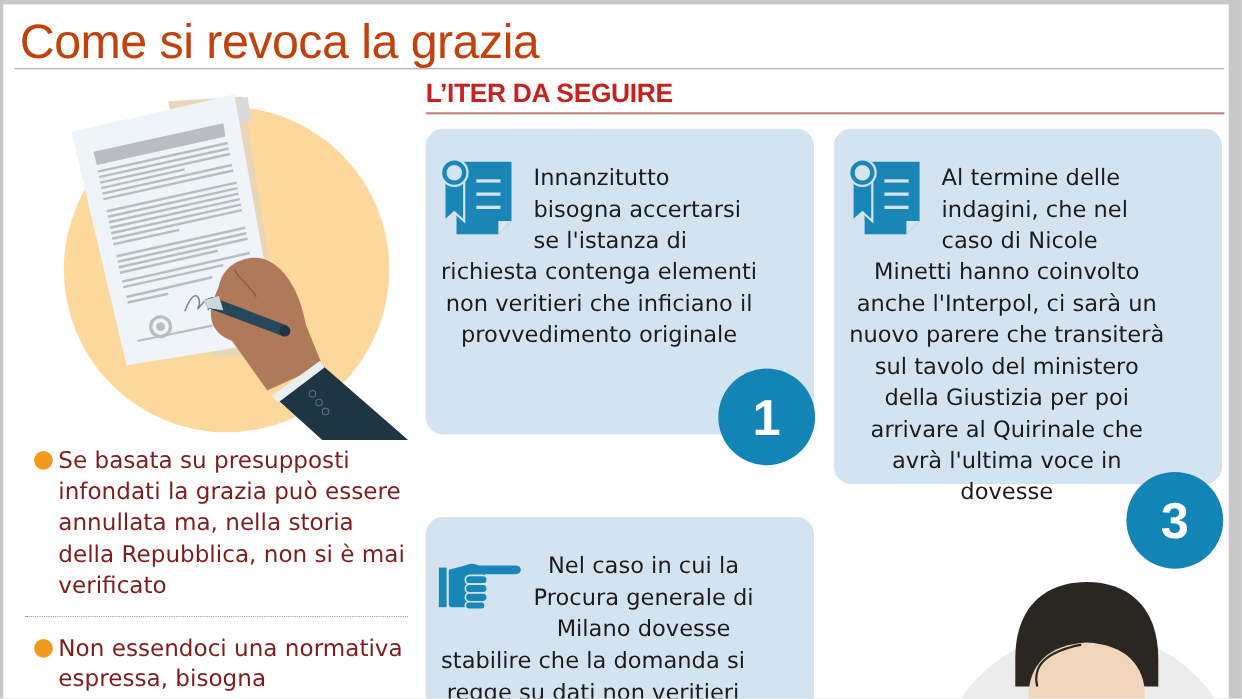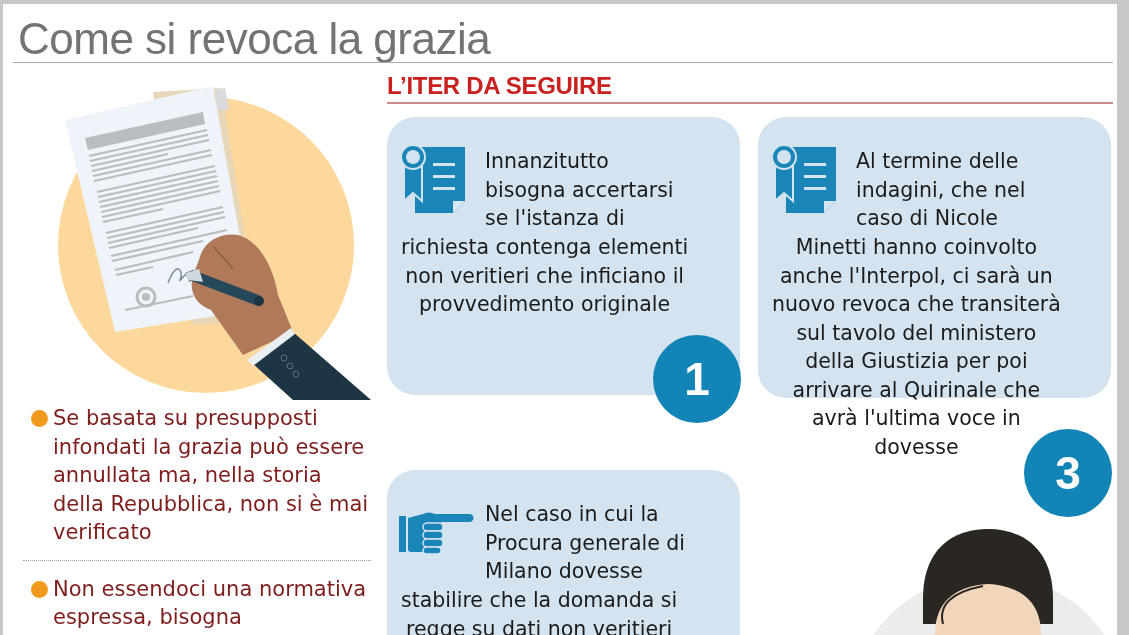--- a/index.html
+++ b/index.html
@@ -9,21 +9,21 @@
       font-family: "DejaVu Sans", sans-serif;
       position: relative;
     }
     .page {
       position: absolute; left: 3px; top: 4px; width: 1114px; height: 640px;
       background: #ffffff; overflow: hidden;
     }
     .title {
       position: absolute; left: 15px; top: 8px;
       font-family: "Liberation Sans", sans-serif;
-      font-size: 44px; line-height: 54px; color: #737373;
+      font-size: 44px; line-height: 54px; color: #c2410c;
       letter-spacing: -0.5px;
       margin: 0; font-weight: normal; text-align: center;
     }
     .title-rule {
       position: absolute; left: 10px; top: 58px; width: 1100px; height: 1px; background: #a9a9a9;
     }
     .section-heading {
       position: absolute; left: 384px; top: 66px;
       font-family: "Liberation Sans", sans-serif; font-weight: bold;
       font-size: 24px; line-height: 32px; color: #c8211f; letter-spacing: -0.3px;
@@ -42,21 +42,21 @@
     }
     .bullet .dot {
       position: absolute; left: 8px; top: 6px; width: 17px; height: 17px; border-radius: 50%;
       background: #f29a1e;
     }
     .divider {
       margin: 13px 0 14px 0; border-top: 1px dotted #9a9a9a; width: 348px;
     }
 
     .card {
-      position: absolute; background: #d3e3f0; border-radius: 28px;
+      position: absolute; background: #d3e3f0; border-radius: 16px;
       color: #1b1b1b; font-size: 20.5px; line-height: 28.5px;
       box-sizing: border-box;
     }
     .card .icon { position: absolute; left: 12px; }
     .card .lead { position: absolute; }
     .card .rest { position: absolute; left: 14px; text-align: center; }
     .badge {
       position: absolute; width: 88px; height: 88px; border-radius: 50%;
       background: #1384b6; color: #fff;
       font-family: "Liberation Sans", sans-serif; font-weight: bold;
@@ -156,60 +156,60 @@
       <div>se l'istanza di</div>
     </div>
     <div class="rest" style="top:116px;">
       <div>richiesta contenga elementi</div>
       <div>non veritieri che inficiano il</div>
       <div>provvedimento originale</div>
     </div>
   </div>
   <div class="badge" style="left:650px; top:331px;">1</div>
 
-  <div class="card" style="left:755px; top:113px; width:353px; height:281px;">
+  <div class="card" style="left:755px; top:113px; width:353px; height:323px;">
     <svg class="icon" style="top:26px;" width="70" height="76" viewBox="0 0 70 76">
       <polygon points="16,4 66,4 66,58 54,70 16,70" fill="#1a86b8"></polygon>
       <polygon points="54,70 54,58 66,58" fill="#d3e3f0"></polygon>
       <rect x="34" y="20" width="22" height="3" fill="#d3e3f0"></rect>
       <rect x="34" y="32" width="22" height="3" fill="#d3e3f0"></rect>
       <rect x="34" y="44" width="22" height="3" fill="#d3e3f0"></rect>
       <polygon points="5,18 23,18 23,58 14,50 5,58" fill="#1a86b8" stroke="#d3e3f0" stroke-width="2"></polygon>
       <circle cx="14" cy="14" r="12" fill="#1a86b8" stroke="#d3e3f0" stroke-width="2"></circle>
       <circle cx="14" cy="14" r="7" fill="#d3e3f0"></circle>
     </svg>
     <div class="lead" style="left:98px; top:30px;">
       <div>Al termine delle</div>
       <div>indagini, che nel</div>
       <div>caso di Nicole</div>
     </div>
     <div class="rest" style="top:116px;">
       <div>Minetti hanno coinvolto</div>
       <div>anche l'Interpol, ci sarà un</div>
-      <div>nuovo revoca che transiterà</div>
+      <div>nuovo parere che transiterà</div>
       <div>sul tavolo del ministero</div>
       <div>della Giustizia per poi</div>
       <div>arrivare al Quirinale che</div>
       <div>avrà l'ultima voce in</div>
       <div>dovesse</div>
     </div>
   </div>
   <div class="badge" style="left:1021px; top:425px;">3</div>
 
   <div class="card" style="left:384px; top:466px; width:353px; height:220px;">
     <svg class="icon" style="top:40px; left:10px;" width="80" height="46" viewBox="0 0 80 46">
       <rect x="2" y="6" width="7" height="36" fill="#1a86b8"></rect>
       <path d="M11,8 L26,4 C30,2 34,2 38,4 L72,4 C78,4 78,12 72,12 L44,12 L44,14 C44,14 14,14 11,12 Z" fill="#1a86b8"></path>
       <rect x="11" y="8" width="24" height="34" rx="3" fill="#1a86b8"></rect>
       <rect x="26" y="13" width="20" height="8" rx="4" fill="#1a86b8" stroke="#d3e3f0" stroke-width="1.5"></rect>
       <rect x="26" y="21" width="20" height="8" rx="4" fill="#1a86b8" stroke="#d3e3f0" stroke-width="1.5"></rect>
       <rect x="26" y="29" width="20" height="8" rx="4" fill="#1a86b8" stroke="#d3e3f0" stroke-width="1.5"></rect>
       <rect x="26" y="37" width="18" height="7" rx="3.5" fill="#1a86b8" stroke="#d3e3f0" stroke-width="1.5"></rect>
     </svg>
-    <div class="lead" style="left:98px; top:30px;">
+    <div class="lead" style="left:98px; top:30px;text-align:center;">
       <div>Nel caso in cui la</div>
       <div>Procura generale di</div>
       <div>Milano dovesse</div>
     </div>
     <div class="rest" style="top:116px;">
       <div>stabilire che la domanda si</div>
       <div>regge su dati non veritieri</div>
     </div>
   </div>
 

